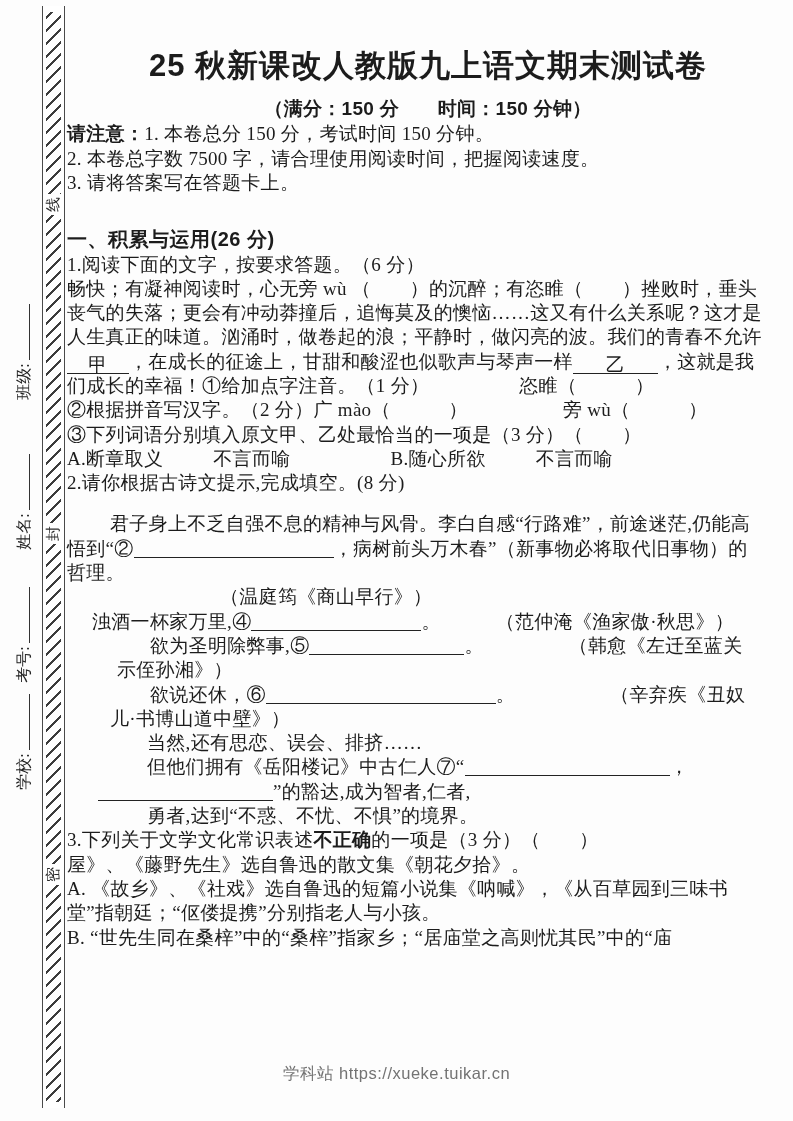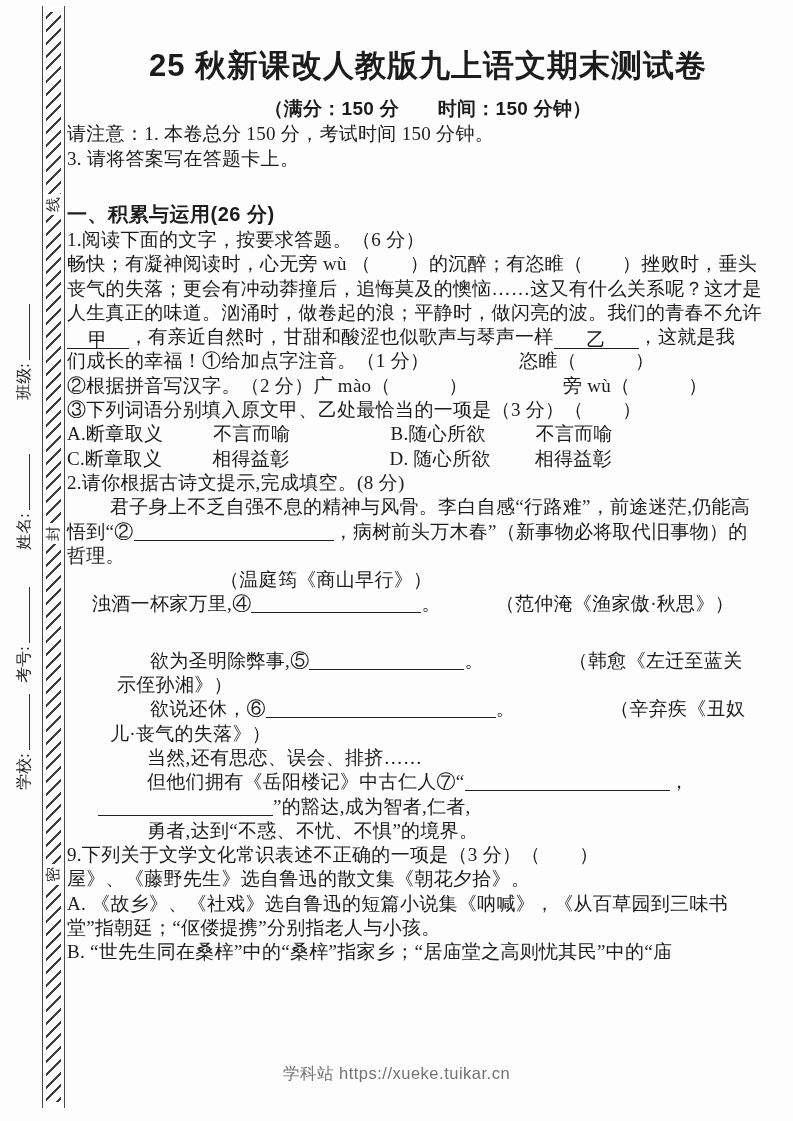--- a/index.html
+++ b/index.html
@@ -43,21 +43,21 @@
   }
   .ln.subtitle{
     text-align:center;font-weight:bold;font-size:19px;line-height:26px;
     margin-top:6px;font-family:"Liberation Sans","DejaVu Sans",sans-serif;
   }
   .ln.notice{line-height:24.5px;}
   .ln.heading{
     margin-top:30px;font-weight:bold;font-size:20px;line-height:27px;
     font-family:"Liberation Sans","DejaVu Sans",sans-serif;letter-spacing:.5px;
   }
-  .ln b{font-weight:normal;}
+  .ln b{font-weight:bold;}
   .ln .blank{
     display:inline-block;border-bottom:1.6px solid #222;height:18px;
     vertical-align:-3px;text-align:center;line-height:19px;font-size:19px;
   }
   .ln .gap{display:inline-block;height:1px;}
   .watermark{
     position:absolute;left:0;right:0;top:1063px;text-align:center;
     color:#737373;font-size:16.5px;letter-spacing:.5px;
     font-family:"Liberation Sans","DejaVu Sans",sans-serif;
   }
@@ -76,46 +76,46 @@
   <div class="stripes"></div>
 <div class="seal-char" style="top: 188px;">线</div>
     <div class="seal-char" style="top: 517px;">封</div>
     <div class="seal-char" style="top: 858px;">密</div>
   </div>
 
 <div class="content">
     <div class="ln title"><span>25 秋新课改人教版九上语文期末测试卷</span></div>
     <div class="ln subtitle"><span>（满分：150 分　　时间：150 分钟）</span></div>
     <div class="ln notice"><b>请注意：</b><span>1. 本卷总分 150 分，考试时间 150 分钟。</span></div>
+    <div class="ln notice"><span>2. 本卷总字数 7500 字，请合理使用阅读时间，把握阅读速度。</span></div>
     <div class="ln notice"><span>3. 请将答案写在答题卡上。</span></div>
     <div class="ln heading"><span>一、积累与运用(26 分)</span></div>
     <div class="ln"><span>1.阅读下面的文字，按要求答题。（6 分）</span></div>
     <div class="ln"><span>畅快；有凝神阅读时，心无旁 wù （　　）的沉醉；有恣睢（　　）挫败时，垂头</span></div>
     <div class="ln"><span>丧气的失落；更会有冲动莽撞后，追悔莫及的懊恼……这又有什么关系呢？这才是</span></div>
     <div class="ln"><span>人生真正的味道。汹涌时，做卷起的浪；平静时，做闪亮的波。我们的青春不允许</span></div>
-    <div class="ln"><span class="blank" style="width: 62px;">甲</span><span>，有亲近自然时，甘甜和酸涩也似歌声与琴声一样</span><span class="blank" style="width: 85px;">乙</span><span>，这就是我</span></div>
+    <div class="ln"><span class="blank" style="width: 62px;">甲</span><span>，在成长的征途上，甘甜和酸涩也似歌声与琴声一样</span><span class="blank" style="width: 85px;">乙</span><span>，这就是我</span></div>
     <div class="ln"><span>们成长的幸福！①给加点字注音。（1 分）</span><span class="gap" style="width: 90px;"></span><span>恣睢（　　　）</span></div>
     <div class="ln"><span>②根据拼音写汉字。（2 分）广 mào（　　　）</span><span class="gap" style="width: 95px;"></span><span>旁 wù（　　　）</span></div>
     <div class="ln"><span>③下列词语分别填入原文甲、乙处最恰当的一项是（3 分）（　　）</span></div>
     <div class="ln"><span>A.断章取义</span><span class="gap" style="width: 50px;"></span><span>不言而喻</span><span class="gap" style="width: 100px;"></span><span>B.随心所欲</span><span class="gap" style="width: 50px;"></span><span>不言而喻</span></div>
-    <div class="ln"><span>C.断章取义</span><span class="gap" style="width: 50px;"></span><span>相得益彰</span><span class="gap" style="width: 100px;"></span><span>D. 随心所欲</span><span class="gap" style="width: 44px;"></span><span>相得益彰</span></div>
     <div class="ln"><span>2.请你根据古诗文提示,完成填空。(8 分)</span></div>
-    <div class="ln" style="padding-left: 43px;"><span>君子身上不乏自强不息的精神与风骨。李白自感“行路难”，前途迷茫,仍能高</span></div>
+    <div class="ln" style="padding-left: 43px; margin-top: 17px;"><span>君子身上不乏自强不息的精神与风骨。李白自感“行路难”，前途迷茫,仍能高</span></div>
     <div class="ln"><span>悟到“②</span><span class="blank" style="width: 200px;"></span><span>，病树前头万木春”（新事物必将取代旧事物）的</span></div>
     <div class="ln"><span>哲理。</span></div>
     <div class="ln" style="padding-left: 153px;"><span>（温庭筠《商山早行》）</span></div>
     <div class="ln" style="padding-left: 25px;"><span>浊酒一杯家万里,④</span><span class="blank" style="width: 170px;"></span><span>。</span><span class="gap" style="width: 55px;"></span><span>（范仲淹《渔家傲·秋思》）</span></div>
-    <div class="ln" style="padding-left: 83px; margin-top: 32px;"><span>欲为圣明除弊事,⑤</span><span class="blank" style="width: 155px;"></span><span>。</span><span class="gap" style="width: 85px;"></span><span>（韩愈《左迁至蓝关</span></div>
+    <div class="ln" style="padding-left: 83px;"><span>欲为圣明除弊事,⑤</span><span class="blank" style="width: 155px;"></span><span>。</span><span class="gap" style="width: 85px;"></span><span>（韩愈《左迁至蓝关</span></div>
     <div class="ln" style="padding-left: 50px;"><span>示侄孙湘》）</span></div>
     <div class="ln" style="padding-left: 83px;"><span>欲说还休，⑥</span><span class="blank" style="width: 230px;"></span><span>。</span><span class="gap" style="width: 95px;"></span><span>（辛弃疾《丑奴</span></div>
-    <div class="ln" style="padding-left: 43px;"><span>儿·丧气的失落》）</span></div>
+    <div class="ln" style="padding-left: 43px;"><span>儿·书博山道中壁》）</span></div>
     <div class="ln" style="padding-left: 80px;"><span>当然,还有思恋、误会、排挤……</span></div>
     <div class="ln" style="padding-left: 80px;"><span>但他们拥有《岳阳楼记》中古仁人⑦“</span><span class="blank" style="width: 205px;"></span><span>，</span></div>
     <div class="ln" style="padding-left: 31px;"><span class="blank" style="width: 175px;"></span><span>”的豁达,成为智者,仁者,</span></div>
     <div class="ln" style="padding-left: 80px;"><span>勇者,达到“不惑、不忧、不惧”的境界。</span></div>
-    <div class="ln"><span>9.下列关于文学文化常识表述</span><b>不正确</b><span>的一项是（3 分）（　　）</span></div>
+    <div class="ln"><span>3.下列关于文学文化常识表述</span><b>不正确</b><span>的一项是（3 分）（　　）</span></div>
     <div class="ln"><span>屋》、《藤野先生》选自鲁迅的散文集《朝花夕拾》。</span></div>
     <div class="ln"><span>A. 《故乡》、《社戏》选自鲁迅的短篇小说集《呐喊》，《从百草园到三味书</span></div>
     <div class="ln"><span>堂”指朝廷；“伛偻提携”分别指老人与小孩。</span></div>
     <div class="ln"><span>B. “世先生同在桑梓”中的“桑梓”指家乡；“居庙堂之高则忧其民”中的“庙</span></div>
   </div>
 
 <div class="watermark">学科站 https://xueke.tuikar.cn</div>
 
 </body></html>

